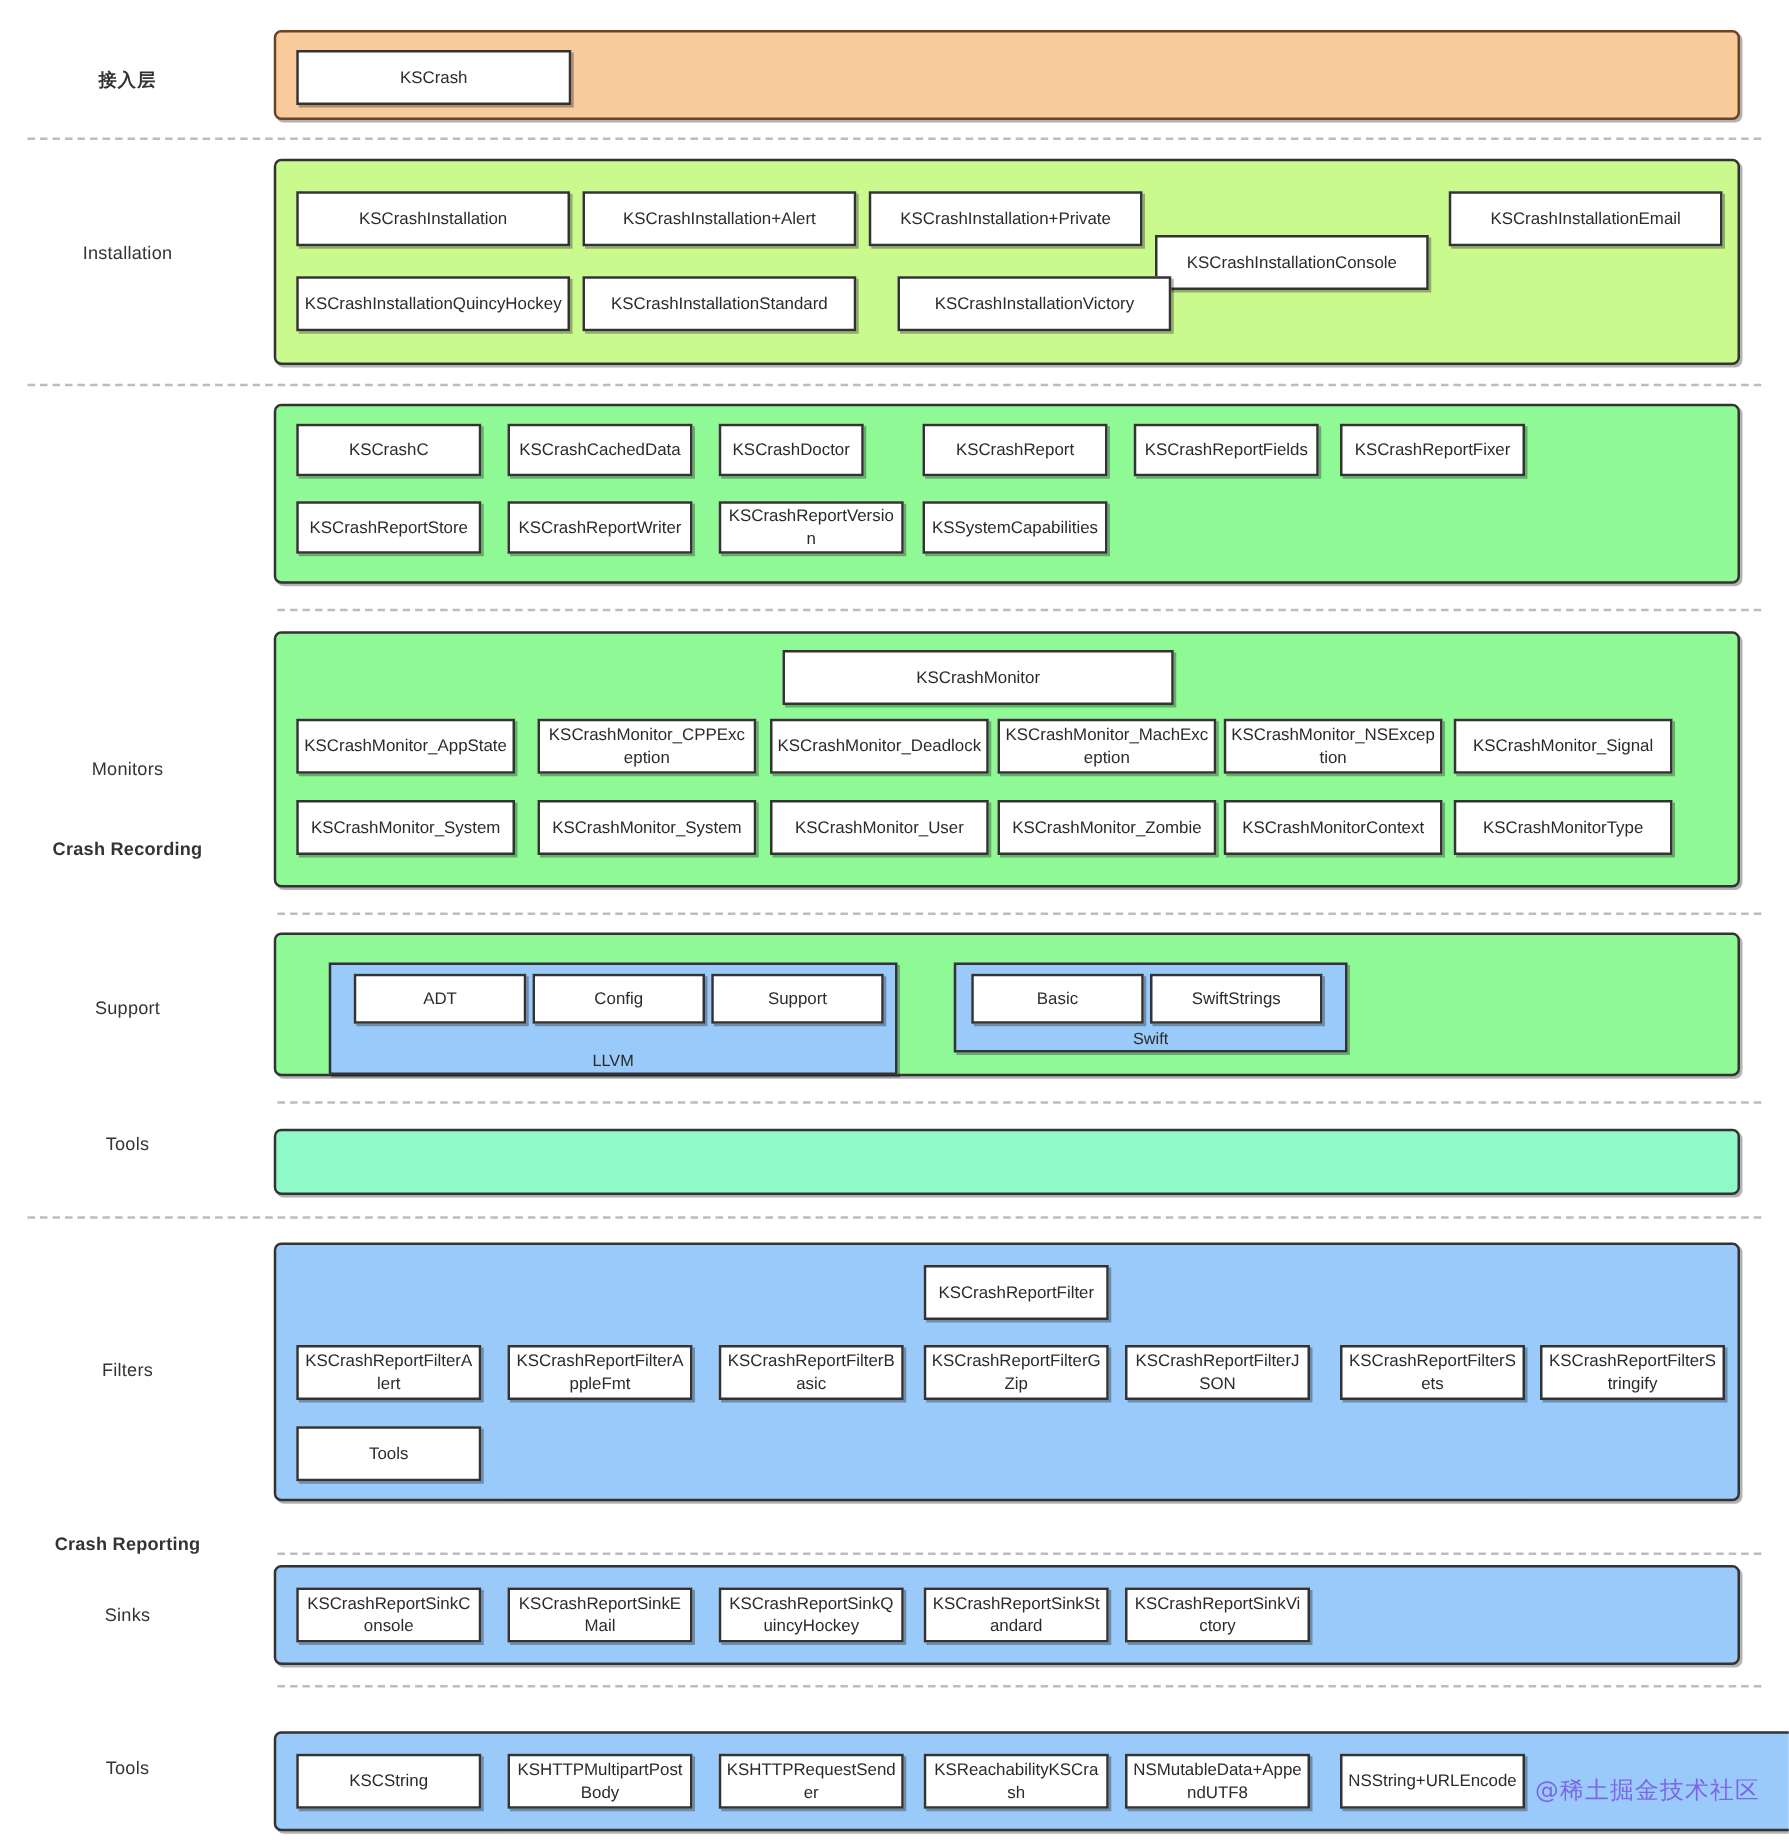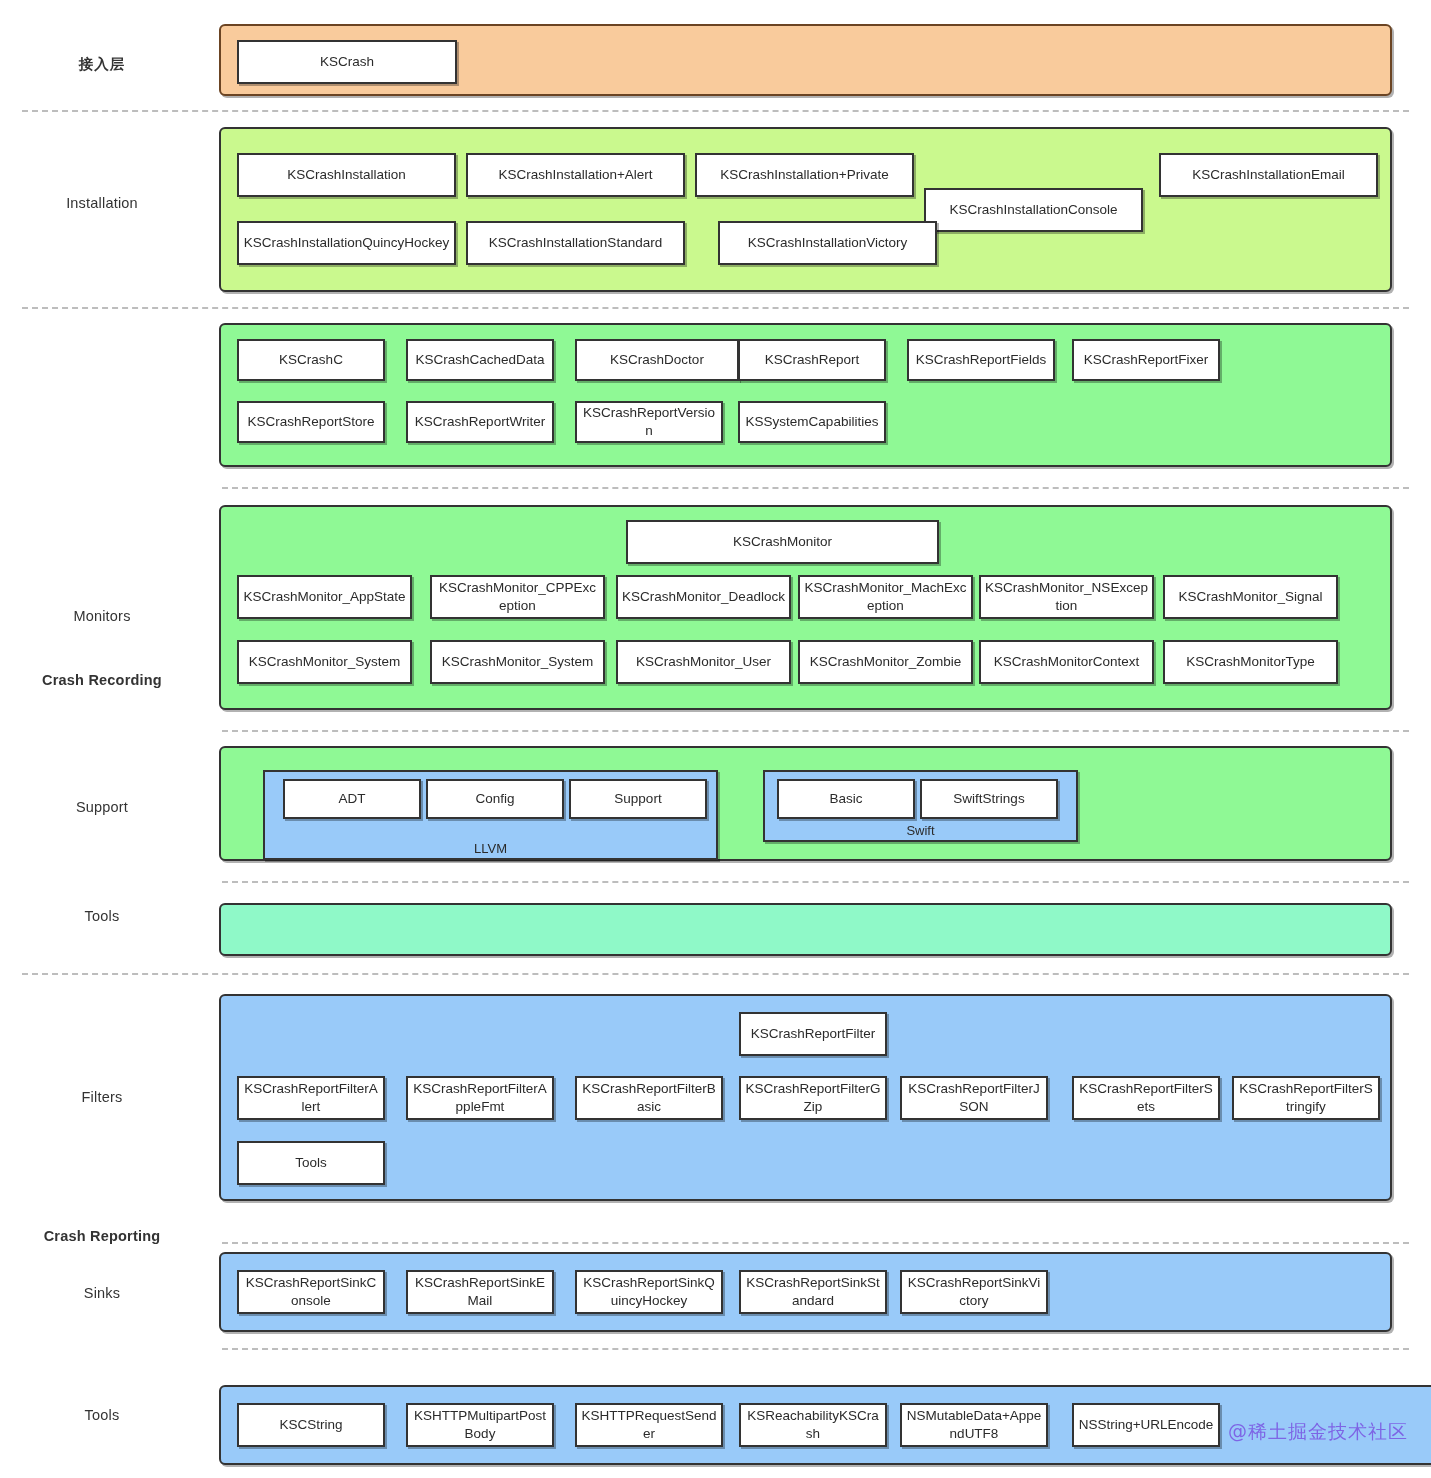--- a/index.html
+++ b/index.html
@@ -137,21 +137,21 @@
     <div class="node" style="left:245px; top:92px; width:219px; height:44px;">KSCrashInstallationStandard</div>
     <div class="node" style="left:474px; top:92px; width:219px; height:44px;margin-left:23px;">KSCrashInstallationVictory</div>
   </div>
   <div class="sep full" style="top:307px;"></div>
 
   <div class="side-label group" style="top:672px;">Crash Recording</div>
 
   <div class="band green" style="top:323px; height:144px; width:1173px;">
     <div class="node" style="left:16px;  top:14px; width:148px; height:42px;">KSCrashC</div>
     <div class="node" style="left:185px; top:14px; width:148px; height:42px;">KSCrashCachedData</div>
-    <div class="node" style="left:354px; top:14px; width:164px; height:42px;">KSCrashDoctor</div>
+    <div class="node" style="left:354px; top:14px; width:116px; height:42px;">KSCrashDoctor</div>
     <div class="node" style="left:517px; top:14px; width:148px; height:42px;">KSCrashReport</div>
     <div class="node" style="left:686px; top:14px; width:148px; height:42px;">KSCrashReportFields</div>
     <div class="node" style="left:851px; top:14px; width:148px; height:42px;">KSCrashReportFixer</div>
 
     <div class="node" style="left:16px;  top:76px; width:148px; height:42px;">KSCrashReportStore</div>
     <div class="node" style="left:185px; top:76px; width:148px; height:42px;">KSCrashReportWriter</div>
     <div class="node" style="left:354px; top:76px; width:148px; height:42px;">KSCrashReportVersion</div>
     <div class="node" style="left:517px; top:76px; width:148px; height:42px;">KSSystemCapabilities</div>
   </div>
   <div class="sep inner" style="top:487px;"></div>

